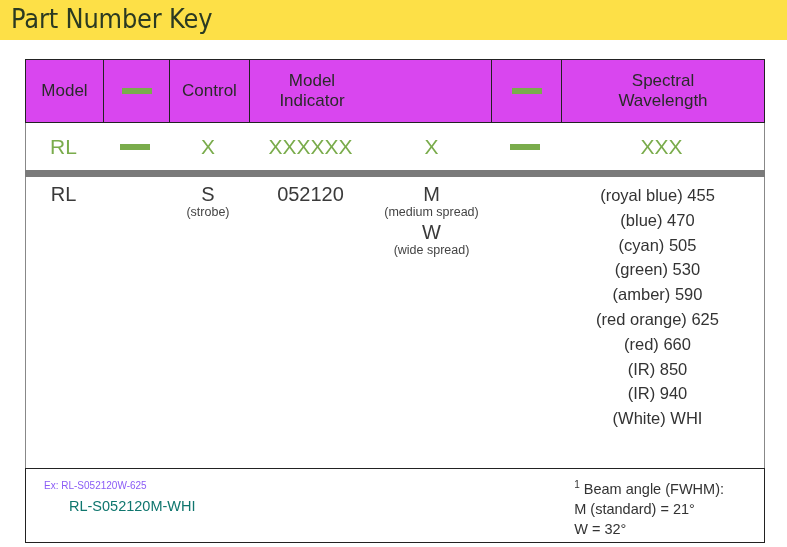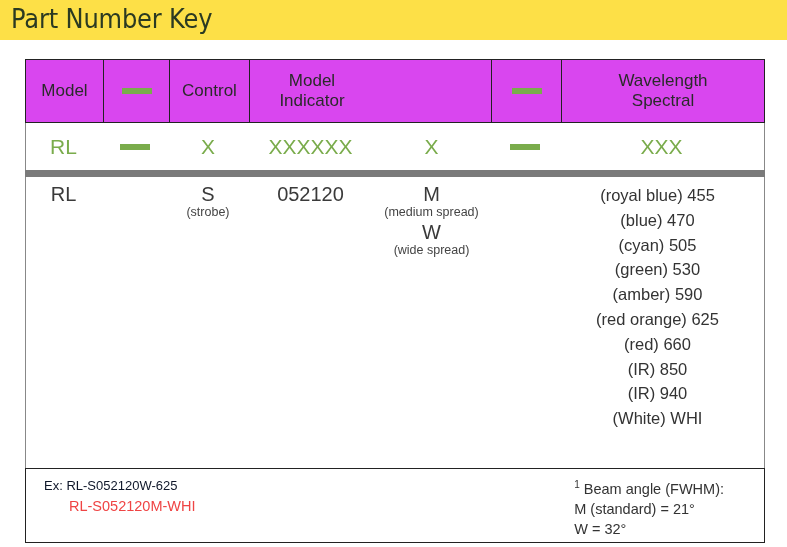--- a/index.html
+++ b/index.html
@@ -60,23 +60,23 @@
     .big { font-size: 20px; line-height: 22px; }
     .small { font-size: 12.5px; line-height: 14px; color: #444; }
     .wl-list { list-style: none; }
     .wl-list li { font-size: 16.5px; line-height: 24.8px; color: #333; }
 
     .footer {
       position: absolute; left: 0; top: 409px; width: 740px; height: 75px;
       border: 1px solid #222222;
     }
     .ex-label {
-      position: absolute; left: 18px; top: 6px; font-size: 13px; color: #0f172a; line-height: 21px;
+      position: absolute; left: 18px; top: 6px; font-size: 10px; color: #8b5cf6; line-height: 21px;
     }
-    .ex-line2 { position: absolute; left: 43px; top: 27px; font-size: 14.5px; color: #ef4444; line-height: 21px; }
+    .ex-line2 { position: absolute; left: 43px; top: 27px; font-size: 14.5px; color: #0f766e; line-height: 21px; }
     .note {
       position: absolute; right: 40px; top: 6px; text-align: left; font-size: 14.5px; line-height: 20px; color: #333;
     }
     .note sup { font-size: 10px; vertical-align: 6px; margin-right: 4px; }
   </style>
 </head>
 <body>
 
 <div class="title-bar">
   <div class="title-text">Part Number Key</div>
@@ -100,22 +100,22 @@
       <div>
         <div>Model</div>
         <div>Indicator</div>
       </div>
     </div>
     <div class="hdr-cell sep" style="left:465px;width:70px;">
       <span class="dash"></span>
     </div>
     <div class="hdr-cell sep" style="left:535px;width:203px;">
       <div>
+        <div>Spectral</div>
         <div>Wavelength</div>
-        <div>Spectral</div>
       </div>
     </div>
   </div>
 
   <div class="code-row">
     <div class="code-cell" style="left:0;width:77px;">RL</div>
     <div class="code-cell" style="left:77px;width:66px;">
       <span class="dash"></span>
     </div>
     <div class="code-cell" style="left:143px;width:80px;">X</div>

